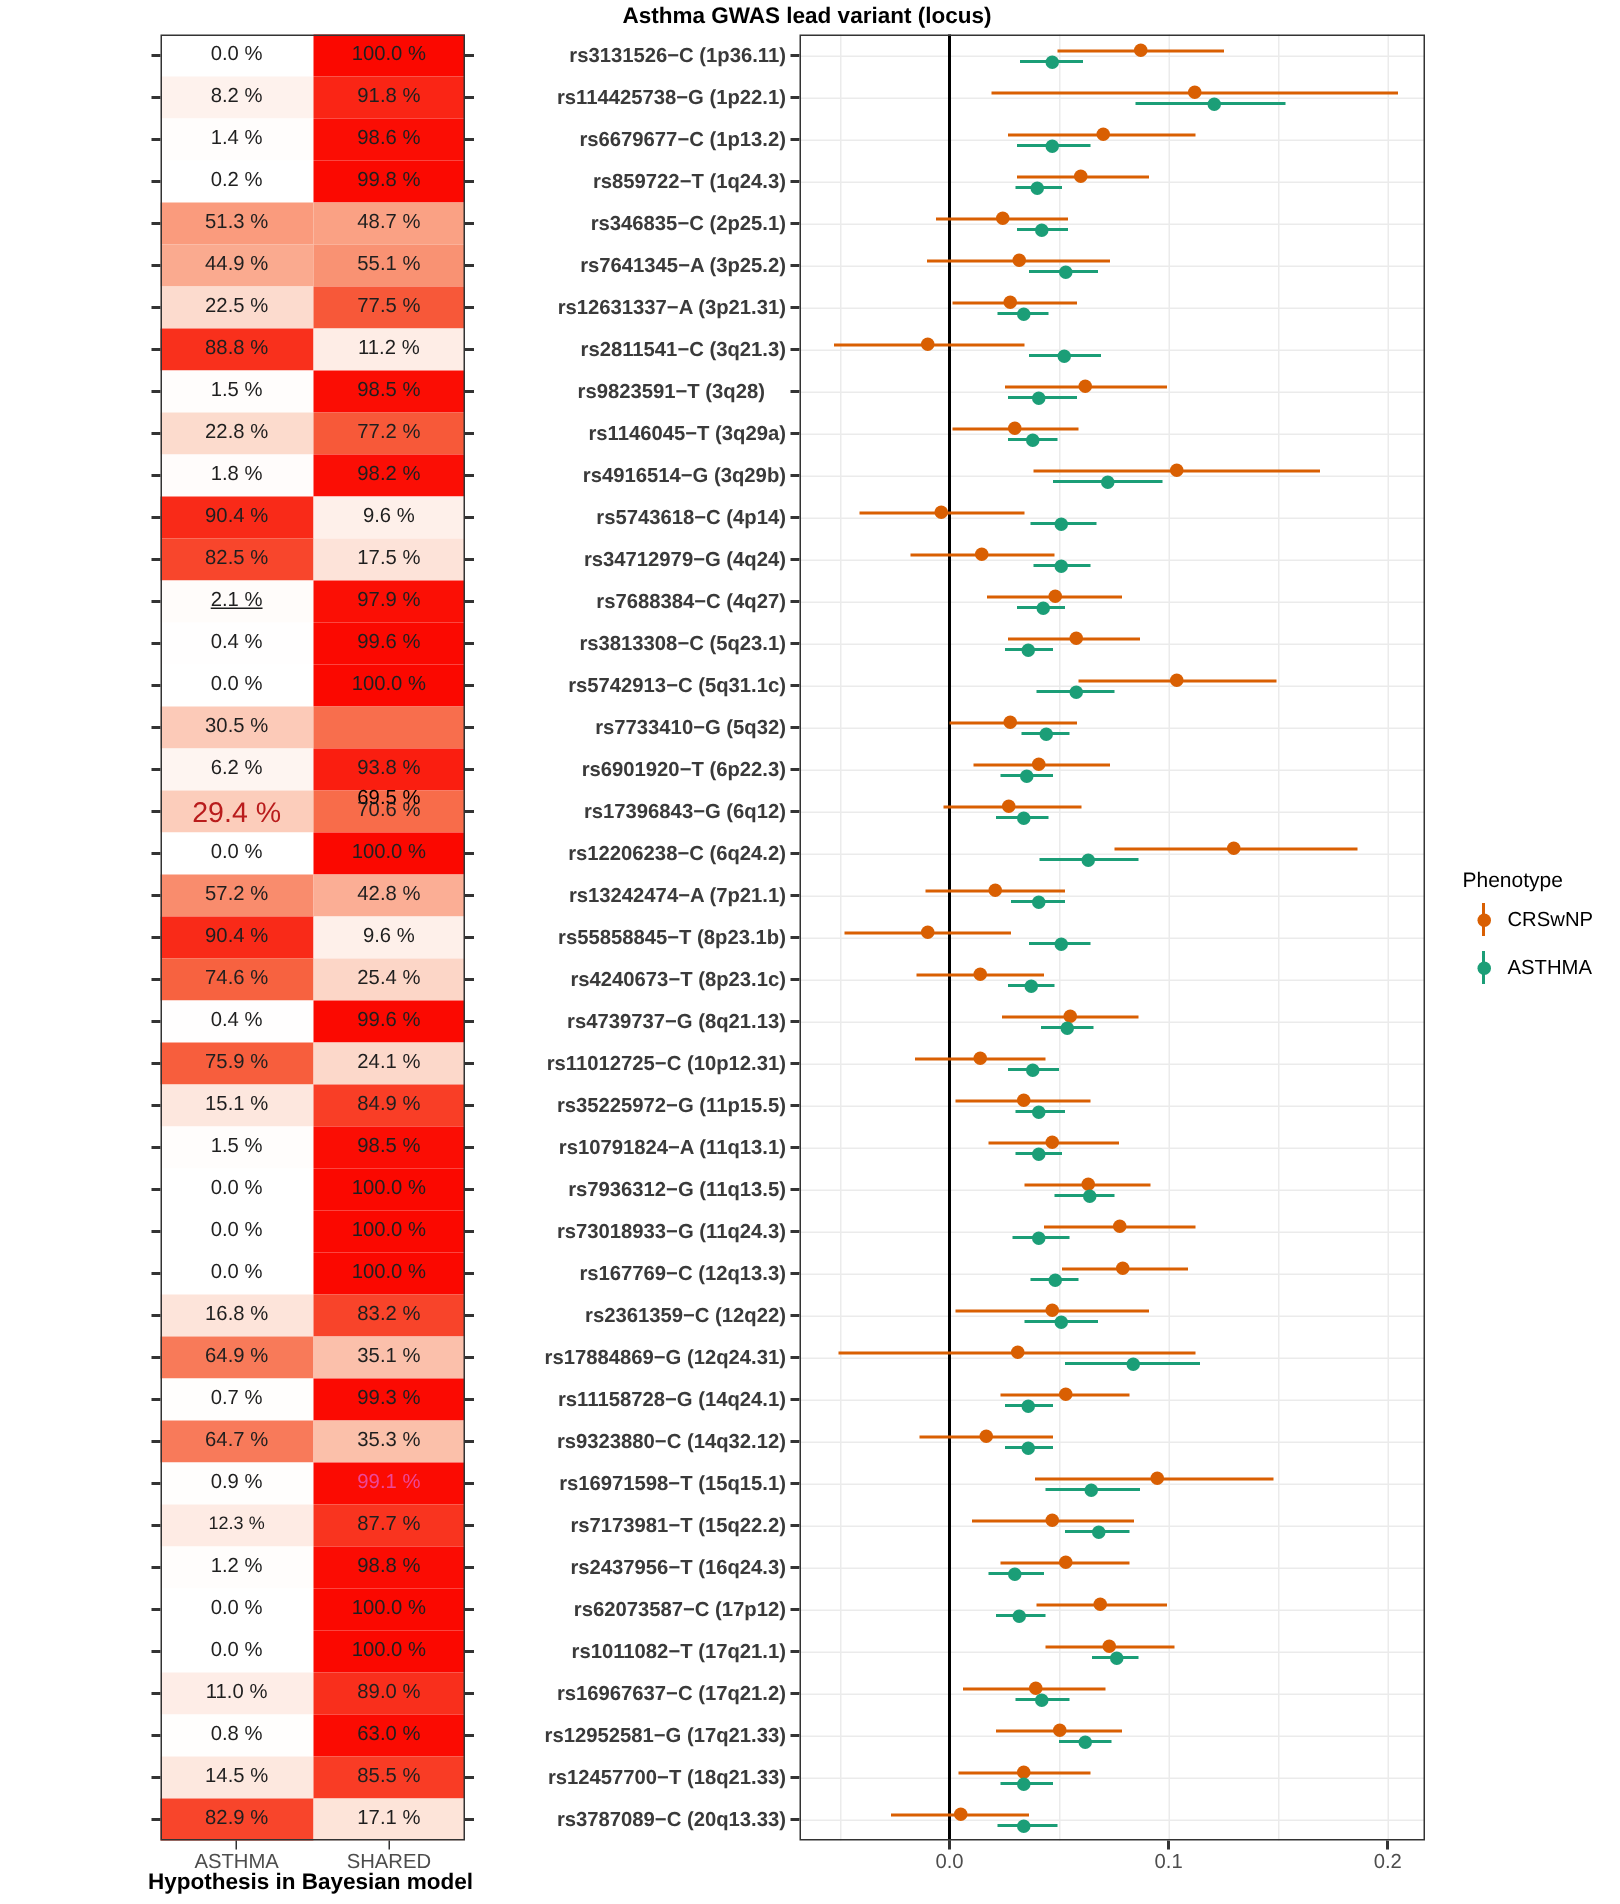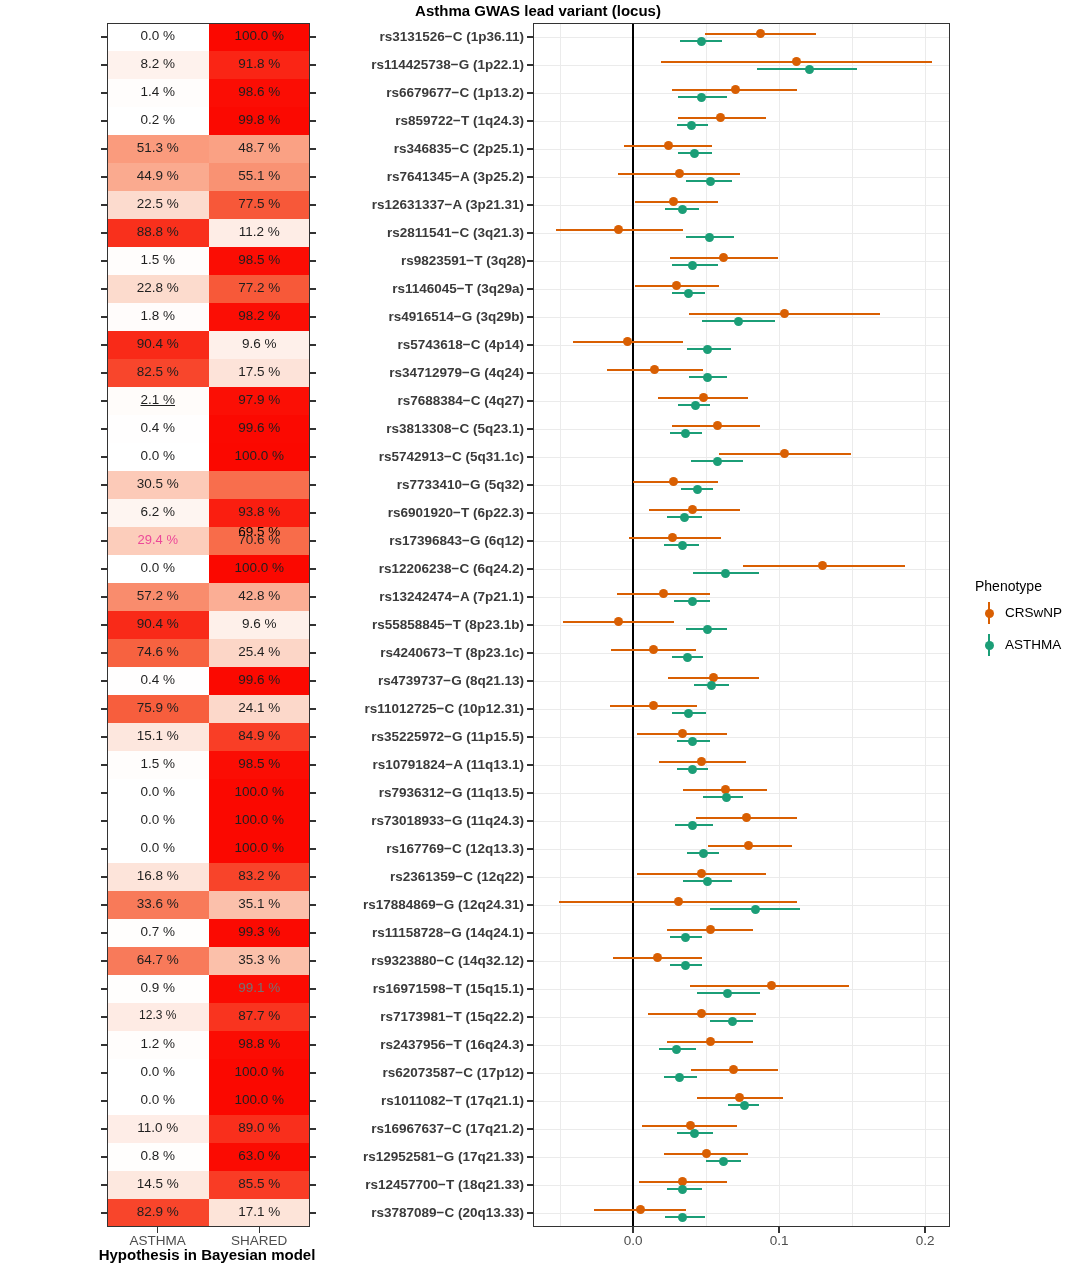--- a/index.html
+++ b/index.html
@@ -102,21 +102,21 @@
       <div style="position: absolute; left: 310px; top: 232.3px; width: 6px; height: 1.4px; background: rgb(51, 51, 51);"></div>
       <div class="variant-label" style="position: absolute; left: 322px; top: 225px; width: 202px; height: 16px; line-height: 16px;">rs2811541−C (3q21.3)</div>
       <div style="position: absolute; left: 527px; top: 232.3px; width: 6px; height: 1.4px; background: rgb(51, 51, 51);"></div>
       <div style="position: absolute; left: 533px; top: 232.5px; width: 417px; height: 1px; background: rgb(235, 235, 235); z-index: 1;"></div>
       <div style="position: absolute; left: 107px; top: 247px; width: 101.5px; height: 28px; background: rgb(255, 253, 252); line-height: 28px; z-index: 0;"></div>
       <div style="position: absolute; left: 208.5px; top: 247px; width: 101.5px; height: 28px; background: rgb(251, 13, 4); line-height: 28px; z-index: 0;"></div>
       <div style="position: absolute; left: 107px; top: 252px; width: 101.5px; text-align: center; font-size: 13.5px; color: rgb(31, 31, 31); z-index: 2;">1.5 %</div>
       <div style="position: absolute; left: 208.5px; top: 252px; width: 101.5px; text-align: center; font-size: 13.5px; color: rgb(31, 31, 31); z-index: 2;">98.5 %</div>
       <div style="position: absolute; left: 101px; top: 260.3px; width: 6px; height: 1.4px; background: rgb(51, 51, 51);"></div>
       <div style="position: absolute; left: 310px; top: 260.3px; width: 6px; height: 1.4px; background: rgb(51, 51, 51);"></div>
-      <div class="variant-label" style="position: absolute; left: 324px; top: 253px; width: 202px; height: 16px; line-height: 16px; text-align: right;">rs9823591−T (3q28)</div>
+      <div class="variant-label" style="position: absolute; left: 308px; top: 253px; width: 202px; height: 16px; line-height: 16px; text-align: right;">rs9823591−T (3q28)</div>
       <div style="position: absolute; left: 527px; top: 260.3px; width: 6px; height: 1.4px; background: rgb(51, 51, 51);"></div>
       <div style="position: absolute; left: 533px; top: 260.5px; width: 417px; height: 1px; background: rgb(235, 235, 235); z-index: 1;"></div>
       <div style="position: absolute; left: 107px; top: 275px; width: 101.5px; height: 28px; background: rgb(252, 219, 205); line-height: 28px; z-index: 0;"></div>
       <div style="position: absolute; left: 208.5px; top: 275px; width: 101.5px; height: 28px; background: rgb(247, 89, 57); line-height: 28px; z-index: 0;"></div>
       <div style="position: absolute; left: 107px; top: 280px; width: 101.5px; text-align: center; font-size: 13.5px; color: rgb(31, 31, 31); z-index: 2;">22.8 %</div>
       <div style="position: absolute; left: 208.5px; top: 280px; width: 101.5px; text-align: center; font-size: 13.5px; color: rgb(31, 31, 31); z-index: 2;">77.2 %</div>
       <div style="position: absolute; left: 101px; top: 288.3px; width: 6px; height: 1.4px; background: rgb(51, 51, 51);"></div>
       <div style="position: absolute; left: 310px; top: 288.3px; width: 6px; height: 1.4px; background: rgb(51, 51, 51);"></div>
       <div class="variant-label" style="position: absolute; left: 322px; top: 281px; width: 202px; height: 16px; line-height: 16px;">rs1146045−T (3q29a)</div>
       <div style="position: absolute; left: 527px; top: 288.3px; width: 6px; height: 1.4px; background: rgb(51, 51, 51);"></div>
@@ -188,21 +188,21 @@
       <div style="position: absolute; left: 208.5px; top: 499px; width: 101.5px; height: 28px; background: rgb(250, 30, 16); line-height: 28px; z-index: 0;"></div>
       <div style="position: absolute; left: 107px; top: 504px; width: 101.5px; text-align: center; font-size: 13.5px; color: rgb(31, 31, 31); z-index: 2;">6.2 %</div>
       <div style="position: absolute; left: 208.5px; top: 504px; width: 101.5px; text-align: center; font-size: 13.5px; color: rgb(31, 31, 31); z-index: 2;">93.8 %</div>
       <div style="position: absolute; left: 101px; top: 512.3px; width: 6px; height: 1.4px; background: rgb(51, 51, 51);"></div>
       <div style="position: absolute; left: 310px; top: 512.3px; width: 6px; height: 1.4px; background: rgb(51, 51, 51);"></div>
       <div class="variant-label" style="position: absolute; left: 322px; top: 505px; width: 202px; height: 16px; line-height: 16px;">rs6901920−T (6p22.3)</div>
       <div style="position: absolute; left: 527px; top: 512.3px; width: 6px; height: 1.4px; background: rgb(51, 51, 51);"></div>
       <div style="position: absolute; left: 533px; top: 512.5px; width: 417px; height: 1px; background: rgb(235, 235, 235); z-index: 1;"></div>
       <div style="position: absolute; left: 107px; top: 527px; width: 101.5px; height: 28px; background: rgb(252, 205, 187); line-height: 28px; z-index: 0;"></div>
       <div style="position: absolute; left: 208.5px; top: 527px; width: 101.5px; height: 28px; background: rgb(248, 108, 74); line-height: 28px; z-index: 0;"></div>
-      <div style="position: absolute; left: 107px; top: 532px; width: 101.5px; text-align: center; font-size: 13px; color: #ec4899; z-index: 2;">29.4 %</div>
+      <div style="position: absolute; left: 107px; top: 532px; width: 101.5px; text-align: center; font-size: 19px; color: #b91c1c; z-index: 2;">29.4 %</div>
       <div style="position: absolute; left: 208.5px; top: 532px; width: 101.5px; text-align: center; font-size: 13.5px; color: rgb(31, 31, 31); z-index: 2;">70.6 %</div>
       <div style="position: absolute; left: 101px; top: 540.3px; width: 6px; height: 1.4px; background: rgb(51, 51, 51);"></div>
       <div style="position: absolute; left: 310px; top: 540.3px; width: 6px; height: 1.4px; background: rgb(51, 51, 51);"></div>
       <div class="variant-label" style="position: absolute; left: 322px; top: 533px; width: 202px; height: 16px; line-height: 16px;">rs17396843−G (6q12)</div>
       <div style="position: absolute; left: 527px; top: 540.3px; width: 6px; height: 1.4px; background: rgb(51, 51, 51);"></div>
       <div style="position: absolute; left: 533px; top: 540.5px; width: 417px; height: 1px; background: rgb(235, 235, 235); z-index: 1;"></div>
       <div style="position: absolute; left: 107px; top: 555px; width: 101.5px; height: 28px; background: rgb(255, 255, 255); line-height: 28px; z-index: 0;"></div>
       <div style="position: absolute; left: 208.5px; top: 555px; width: 101.5px; height: 28px; background: rgb(251, 8, 0); line-height: 28px; z-index: 0;"></div>
       <div style="position: absolute; left: 107px; top: 560px; width: 101.5px; text-align: center; font-size: 13.5px; color: rgb(31, 31, 31); z-index: 2;">0.0 %</div>
       <div style="position: absolute; left: 208.5px; top: 560px; width: 101.5px; text-align: center; font-size: 13.5px; color: rgb(31, 31, 31); z-index: 2;">100.0 %</div>
@@ -305,21 +305,21 @@
       <div style="position: absolute; left: 208.5px; top: 863px; width: 101.5px; height: 28px; background: rgb(248, 68, 42); line-height: 28px; z-index: 0;"></div>
       <div style="position: absolute; left: 107px; top: 868px; width: 101.5px; text-align: center; font-size: 13.5px; color: rgb(31, 31, 31); z-index: 2;">16.8 %</div>
       <div style="position: absolute; left: 208.5px; top: 868px; width: 101.5px; text-align: center; font-size: 13.5px; color: rgb(31, 31, 31); z-index: 2;">83.2 %</div>
       <div style="position: absolute; left: 101px; top: 876.3px; width: 6px; height: 1.4px; background: rgb(51, 51, 51);"></div>
       <div style="position: absolute; left: 310px; top: 876.3px; width: 6px; height: 1.4px; background: rgb(51, 51, 51);"></div>
       <div class="variant-label" style="position: absolute; left: 322px; top: 869px; width: 202px; height: 16px; line-height: 16px;">rs2361359−C (12q22)</div>
       <div style="position: absolute; left: 527px; top: 876.3px; width: 6px; height: 1.4px; background: rgb(51, 51, 51);"></div>
       <div style="position: absolute; left: 533px; top: 876.5px; width: 417px; height: 1px; background: rgb(235, 235, 235); z-index: 1;"></div>
       <div style="position: absolute; left: 107px; top: 891px; width: 101.5px; height: 28px; background: rgb(248, 122, 89); line-height: 28px; z-index: 0;"></div>
       <div style="position: absolute; left: 208.5px; top: 891px; width: 101.5px; height: 28px; background: rgb(251, 192, 171); line-height: 28px; z-index: 0;"></div>
-      <div style="position: absolute; left: 107px; top: 896px; width: 101.5px; text-align: center; font-size: 13.5px; color: rgb(31, 31, 31); z-index: 2;">33.6 %</div>
+      <div style="position: absolute; left: 107px; top: 896px; width: 101.5px; text-align: center; font-size: 13.5px; color: rgb(31, 31, 31); z-index: 2;">64.9 %</div>
       <div style="position: absolute; left: 208.5px; top: 896px; width: 101.5px; text-align: center; font-size: 13.5px; color: rgb(31, 31, 31); z-index: 2;">35.1 %</div>
       <div style="position: absolute; left: 101px; top: 904.3px; width: 6px; height: 1.4px; background: rgb(51, 51, 51);"></div>
       <div style="position: absolute; left: 310px; top: 904.3px; width: 6px; height: 1.4px; background: rgb(51, 51, 51);"></div>
       <div class="variant-label" style="position: absolute; left: 322px; top: 897px; width: 202px; height: 16px; line-height: 16px;">rs17884869−G (12q24.31)</div>
       <div style="position: absolute; left: 527px; top: 904.3px; width: 6px; height: 1.4px; background: rgb(51, 51, 51);"></div>
       <div style="position: absolute; left: 533px; top: 904.5px; width: 417px; height: 1px; background: rgb(235, 235, 235); z-index: 1;"></div>
       <div style="position: absolute; left: 107px; top: 919px; width: 101.5px; height: 28px; background: rgb(255, 254, 253); line-height: 28px; z-index: 0;"></div>
       <div style="position: absolute; left: 208.5px; top: 919px; width: 101.5px; height: 28px; background: rgb(251, 10, 2); line-height: 28px; z-index: 0;"></div>
       <div style="position: absolute; left: 107px; top: 924px; width: 101.5px; text-align: center; font-size: 13.5px; color: rgb(31, 31, 31); z-index: 2;">0.7 %</div>
       <div style="position: absolute; left: 208.5px; top: 924px; width: 101.5px; text-align: center; font-size: 13.5px; color: rgb(31, 31, 31); z-index: 2;">99.3 %</div>
@@ -333,21 +333,21 @@
       <div style="position: absolute; left: 107px; top: 952px; width: 101.5px; text-align: center; font-size: 13.5px; color: rgb(31, 31, 31); z-index: 2;">64.7 %</div>
       <div style="position: absolute; left: 208.5px; top: 952px; width: 101.5px; text-align: center; font-size: 13.5px; color: rgb(31, 31, 31); z-index: 2;">35.3 %</div>
       <div style="position: absolute; left: 101px; top: 960.3px; width: 6px; height: 1.4px; background: rgb(51, 51, 51);"></div>
       <div style="position: absolute; left: 310px; top: 960.3px; width: 6px; height: 1.4px; background: rgb(51, 51, 51);"></div>
       <div class="variant-label" style="position: absolute; left: 322px; top: 953px; width: 202px; height: 16px; line-height: 16px;">rs9323880−C (14q32.12)</div>
       <div style="position: absolute; left: 527px; top: 960.3px; width: 6px; height: 1.4px; background: rgb(51, 51, 51);"></div>
       <div style="position: absolute; left: 533px; top: 960.5px; width: 417px; height: 1px; background: rgb(235, 235, 235); z-index: 1;"></div>
       <div style="position: absolute; left: 107px; top: 975px; width: 101.5px; height: 28px; background: rgb(255, 254, 253); line-height: 28px; z-index: 0;"></div>
       <div style="position: absolute; left: 208.5px; top: 975px; width: 101.5px; height: 28px; background: rgb(251, 11, 2); line-height: 28px; z-index: 0;"></div>
       <div style="position: absolute; left: 107px; top: 980px; width: 101.5px; text-align: center; font-size: 13.5px; color: rgb(31, 31, 31); z-index: 2;">0.9 %</div>
-      <div style="position: absolute; left: 208.5px; top: 980px; width: 101.5px; text-align: center; font-size: 13.5px; color: #737373; z-index: 2;">99.1 %</div>
+      <div style="position: absolute; left: 208.5px; top: 980px; width: 101.5px; text-align: center; font-size: 13.5px; color: #ec4899; z-index: 2;">99.1 %</div>
       <div style="position: absolute; left: 101px; top: 988.3px; width: 6px; height: 1.4px; background: rgb(51, 51, 51);"></div>
       <div style="position: absolute; left: 310px; top: 988.3px; width: 6px; height: 1.4px; background: rgb(51, 51, 51);"></div>
       <div class="variant-label" style="position: absolute; left: 322px; top: 981px; width: 202px; height: 16px; line-height: 16px;">rs16971598−T (15q15.1)</div>
       <div style="position: absolute; left: 527px; top: 988.3px; width: 6px; height: 1.4px; background: rgb(51, 51, 51);"></div>
       <div style="position: absolute; left: 533px; top: 988.5px; width: 417px; height: 1px; background: rgb(235, 235, 235); z-index: 1;"></div>
       <div style="position: absolute; left: 107px; top: 1003px; width: 101.5px; height: 28px; background: rgb(254, 235, 228); line-height: 28px; z-index: 0;"></div>
       <div style="position: absolute; left: 208.5px; top: 1003px; width: 101.5px; height: 28px; background: rgb(249, 52, 31); line-height: 28px; z-index: 0;"></div>
       <div style="position: absolute; left: 107px; top: 1008px; width: 101.5px; text-align: center; font-size: 12px; color: rgb(31, 31, 31); z-index: 2;">12.3 %</div>
       <div style="position: absolute; left: 208.5px; top: 1008px; width: 101.5px; text-align: center; font-size: 13.5px; color: rgb(31, 31, 31); z-index: 2;">87.7 %</div>
       <div style="position: absolute; left: 101px; top: 1016.3px; width: 6px; height: 1.4px; background: rgb(51, 51, 51);"></div>

